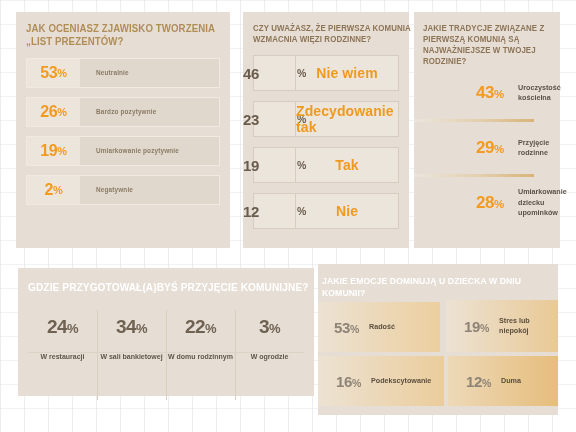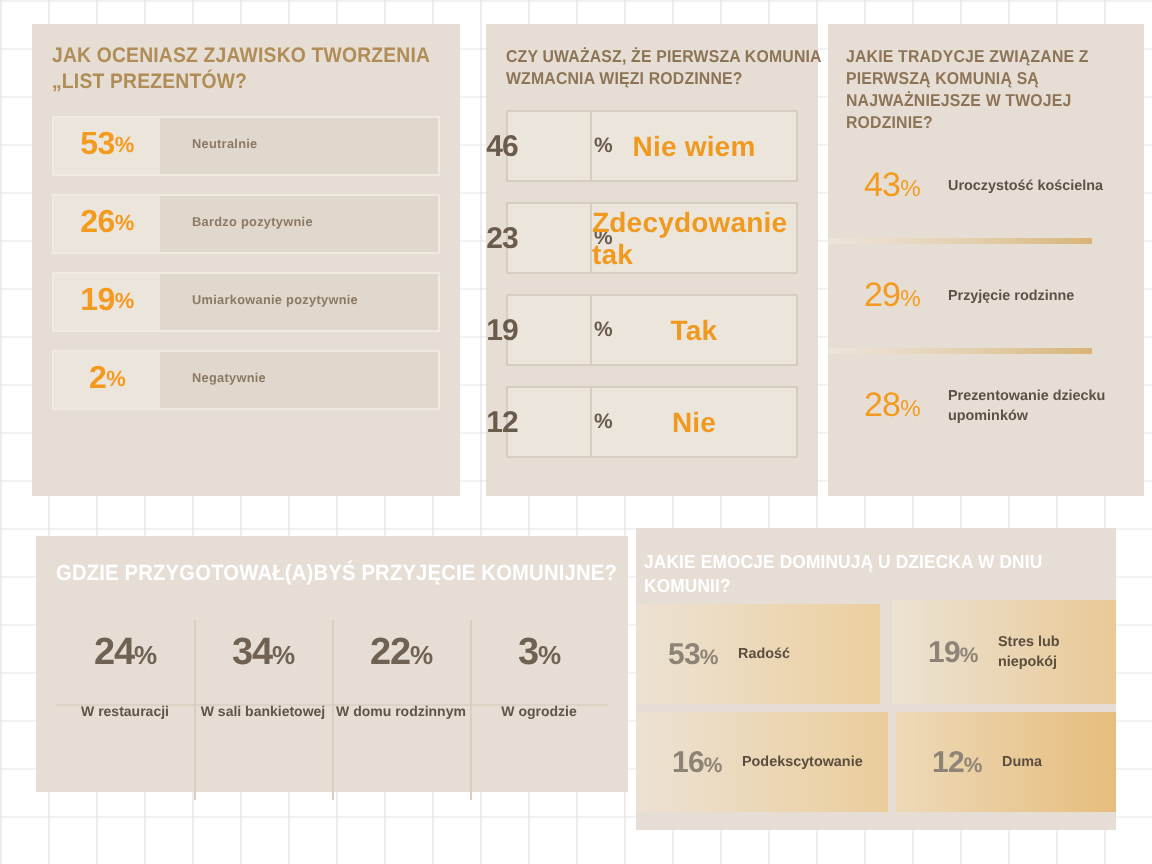--- a/index.html
+++ b/index.html
@@ -52,25 +52,25 @@
   .r2{display:flex;align-items:stretch;height:36px;margin-top:10px;
       border:1px solid #d6ccbf;background:#ece5dc;box-sizing:border-box;}
   .r2 .pc{width:41px;flex:0 0 41px;border-right:1px solid #d6ccbf;
           display:flex;align-items:center;justify-content:center;
           color:#6a5c4c;font-weight:bold;font-size:15px;letter-spacing:-.4px;gap:38px;}
   .r2 .pc .sm{font-size:10.5px;}
   .r2 .lb{flex:1;display:flex;align-items:center;justify-content:center;
           color:#ef9a1e;font-size:14px;font-weight:bold;letter-spacing:.1px;}
 
   
-  #p3{left:414px;top:12px;width:158px;height:236px;padding:11px 12px 0 0;}
+  #p3{left:414px;top:12px;width:146px;height:236px;padding:11px 12px 0 0;}
   #p3 .ttl{font-size:8.6px;width:152px;color:#8d7456;margin:0 9px;}
   .r3{position:relative;height:52px;display:flex;align-items:center;padding-left:18px;}
-  .r3 .pc{color:#f39a1f;font-weight:normal;font-size:17px;letter-spacing:-.4px;
-          min-width:34px;}
+  .r3 .pc{color:#f39a1f;font-weight:bold;font-size:17px;letter-spacing:-.4px;
+          min-width:34px;margin-left:44px;}
   .r3 .pc .sm{font-size:11.5px;}
   .r3 .lb{color:#5d5147;font-size:7.2px;font-weight:bold;line-height:1.45;
           padding-left:8px;}
   .divline{height:3px;margin:0 14px 0 0;
            background:linear-gradient(to right,#ece5dc 0%,#e3cfae 55%,#d8b477 100%);}
 
   
   #p4{left:18px;top:268px;width:296px;height:128px;padding:0;}
   #p4 .ttl{font-size:11px;margin:12px 0 0 10px;width:320px;}
   #p4 .grid4{position:absolute;left:10px;top:38px;width:276px;height:98px;display:flex;}
@@ -182,21 +182,21 @@
     <div class="lb">Uroczystość kościelna</div>
   </div>
   <div class="divline"></div>
   <div class="r3">
     <div class="pc"><span>29</span><span class="sm">%</span></div>
     <div class="lb">Przyjęcie rodzinne</div>
   </div>
   <div class="divline"></div>
   <div class="r3">
     <div class="pc"><span>28</span><span class="sm">%</span></div>
-    <div class="lb">Prezentowanie dziecku upominków</div>
+    <div class="lb">Umiarkowanie dziecku upominków</div>
   </div>
 </div>
 
 <div class="panel" id="p4">
   <div class="ttl ttl-white">GDZIE PRZYGOTOWAŁ(A)BYŚ PRZYJĘCIE KOMUNIJNE?</div>
   <div class="hrule"></div>
   <div class="grid4">
     <div class="col">
       <div class="pc"><span>24</span><span class="sm">%</span></div>
       <div class="lb">W restauracji</div>

